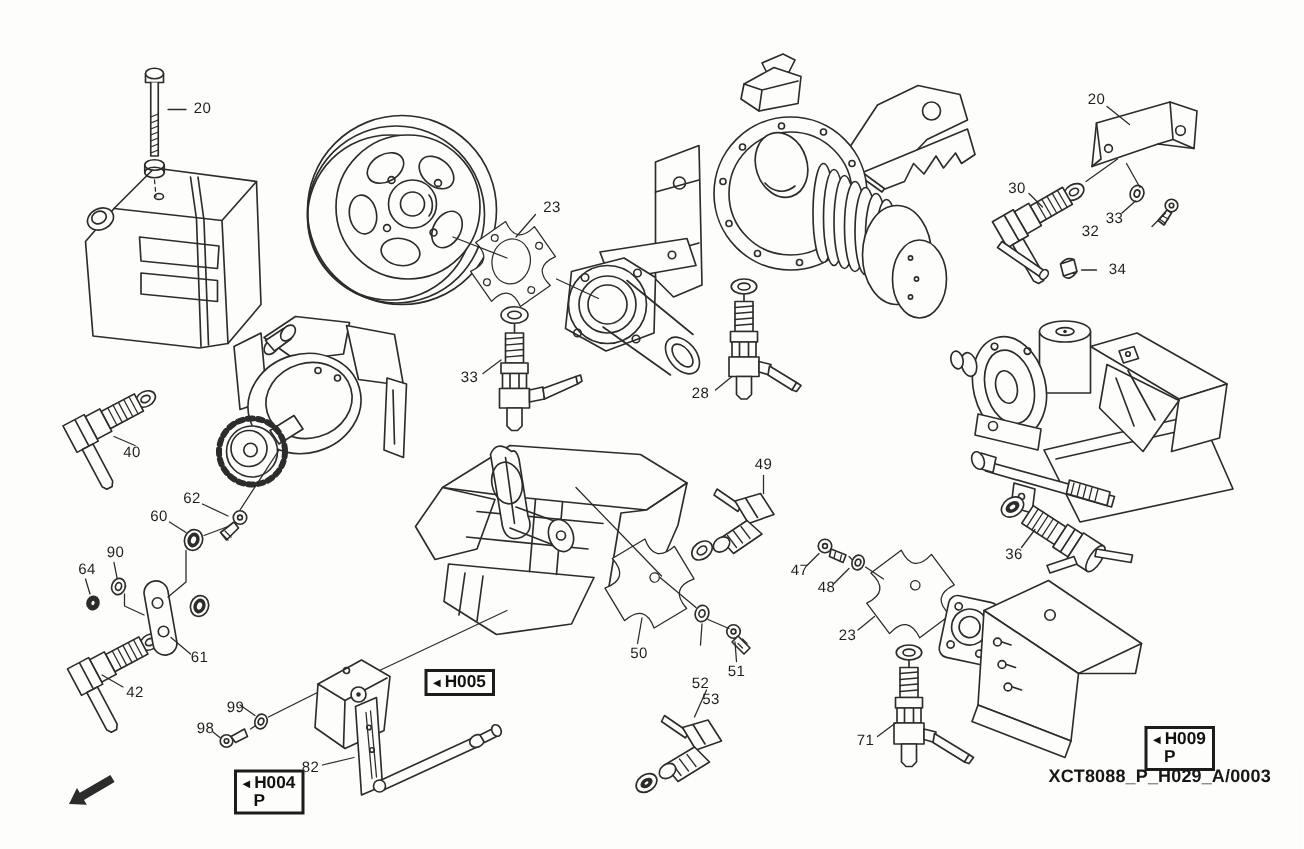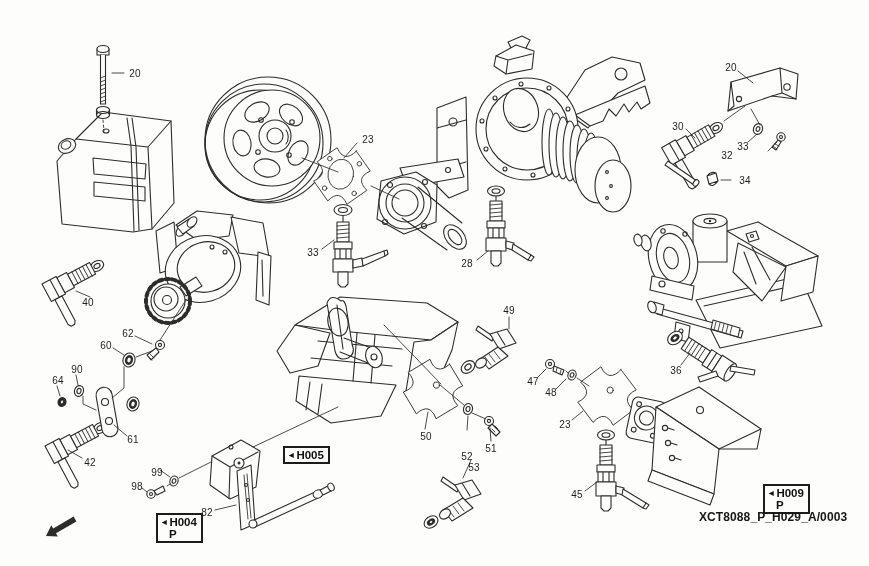--- a/index.html
+++ b/index.html
@@ -480,21 +480,21 @@
 <div class="plabel" style="left:368px;top:139px">23</div>
 <div class="plabel" style="left:467px;top:263px">28</div>
 <div class="plabel" style="left:678px;top:126px">30</div>
 <div class="plabel" style="left:731px;top:67px">20</div>
 <div class="plabel" style="left:727px;top:155px">32</div>
 <div class="plabel" style="left:743px;top:146px">33</div>
 <div class="plabel" style="left:745px;top:180px">34</div>
 <div class="plabel" style="left:676px;top:370px">36</div>
 <div class="plabel" style="left:88px;top:302px">40</div>
 <div class="plabel" style="left:90px;top:462px">42</div>
-<div class="plabel" style="left:577px;top:494px">45</div>
+<div class="plabel" style="left:577px;top:494px">71</div>
 <div class="plabel" style="left:565px;top:424px">23</div>
 <div class="plabel" style="left:533px;top:381px">47</div>
 <div class="plabel" style="left:551px;top:392px">48</div>
 <div class="plabel" style="left:509px;top:310px">49</div>
 <div class="plabel" style="left:426px;top:436px">50</div>
 <div class="plabel" style="left:491px;top:448px">51</div>
 <div class="plabel" style="left:467px;top:456px">52</div>
 <div class="plabel" style="left:474px;top:467px">53</div>
 <div class="plabel" style="left:106px;top:345px">60</div>
 <div class="plabel" style="left:133px;top:439px">61</div>

